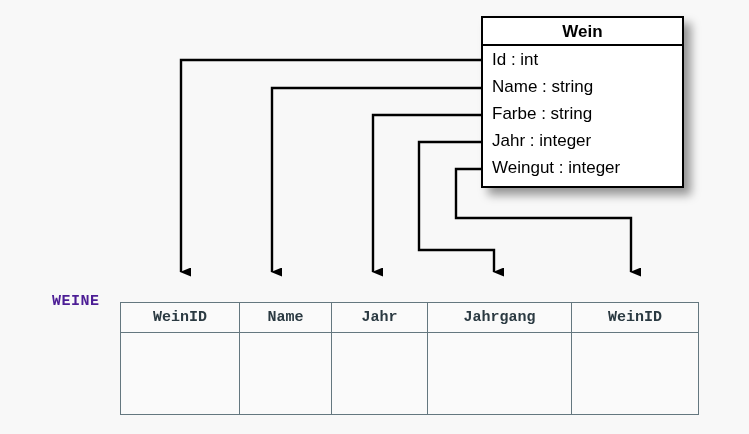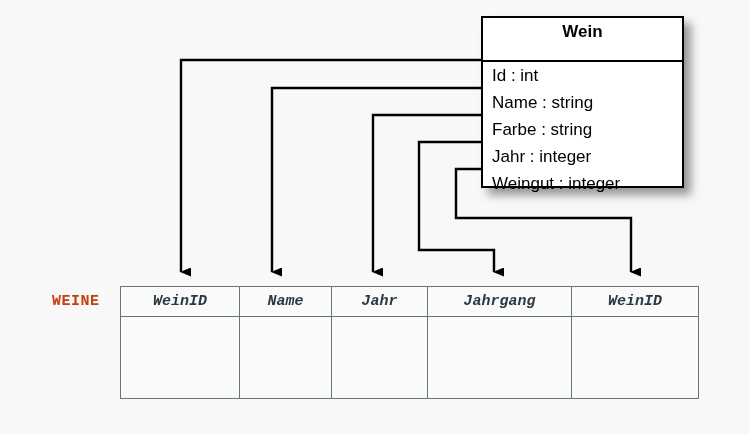--- a/index.html
+++ b/index.html
@@ -31,21 +31,21 @@
     top: 16px;
     width: 203px;
     height: 172px;
     background: #ffffff;
     border: 2px solid #000000;
     box-sizing: border-box;
     box-shadow: 7px 7px 9px rgba(0,0,0,0.40);
     z-index: 5;
   }
   .uml-title {
-    height: 44px;
+    height: 28px;
     line-height: 28px;
     text-align: center;
     font-weight: bold;
     font-size: 17px;
     color: #000;
     border-bottom: 2px solid #000;
     box-sizing: border-box;
   }
   .uml-attrs {
     padding: 0;
@@ -61,29 +61,28 @@
 
   
   .rel-label {
     position: absolute;
     left: 52px;
     top: 293px;
     font-family: "Liberation Mono", monospace;
     font-weight: bold;
     font-size: 15px;
     letter-spacing: 0.5px;
-    color: #c2410c;
+    color: #4c1d95;
   }
   .rel-table {
     position: absolute;
     left: 120px;
-    top: 286px;
+    top: 302px;
     border-collapse: collapse;
     table-layout: fixed;
-    font-style: italic;
   }
   .rel-table td {
     border: 1px solid #64777f;
     font-family: "Liberation Mono", monospace;
     font-weight: bold;
     font-size: 15px;
     color: #2b3a42;
     text-align: center;
     background: #fafafa;
     padding: 0;

